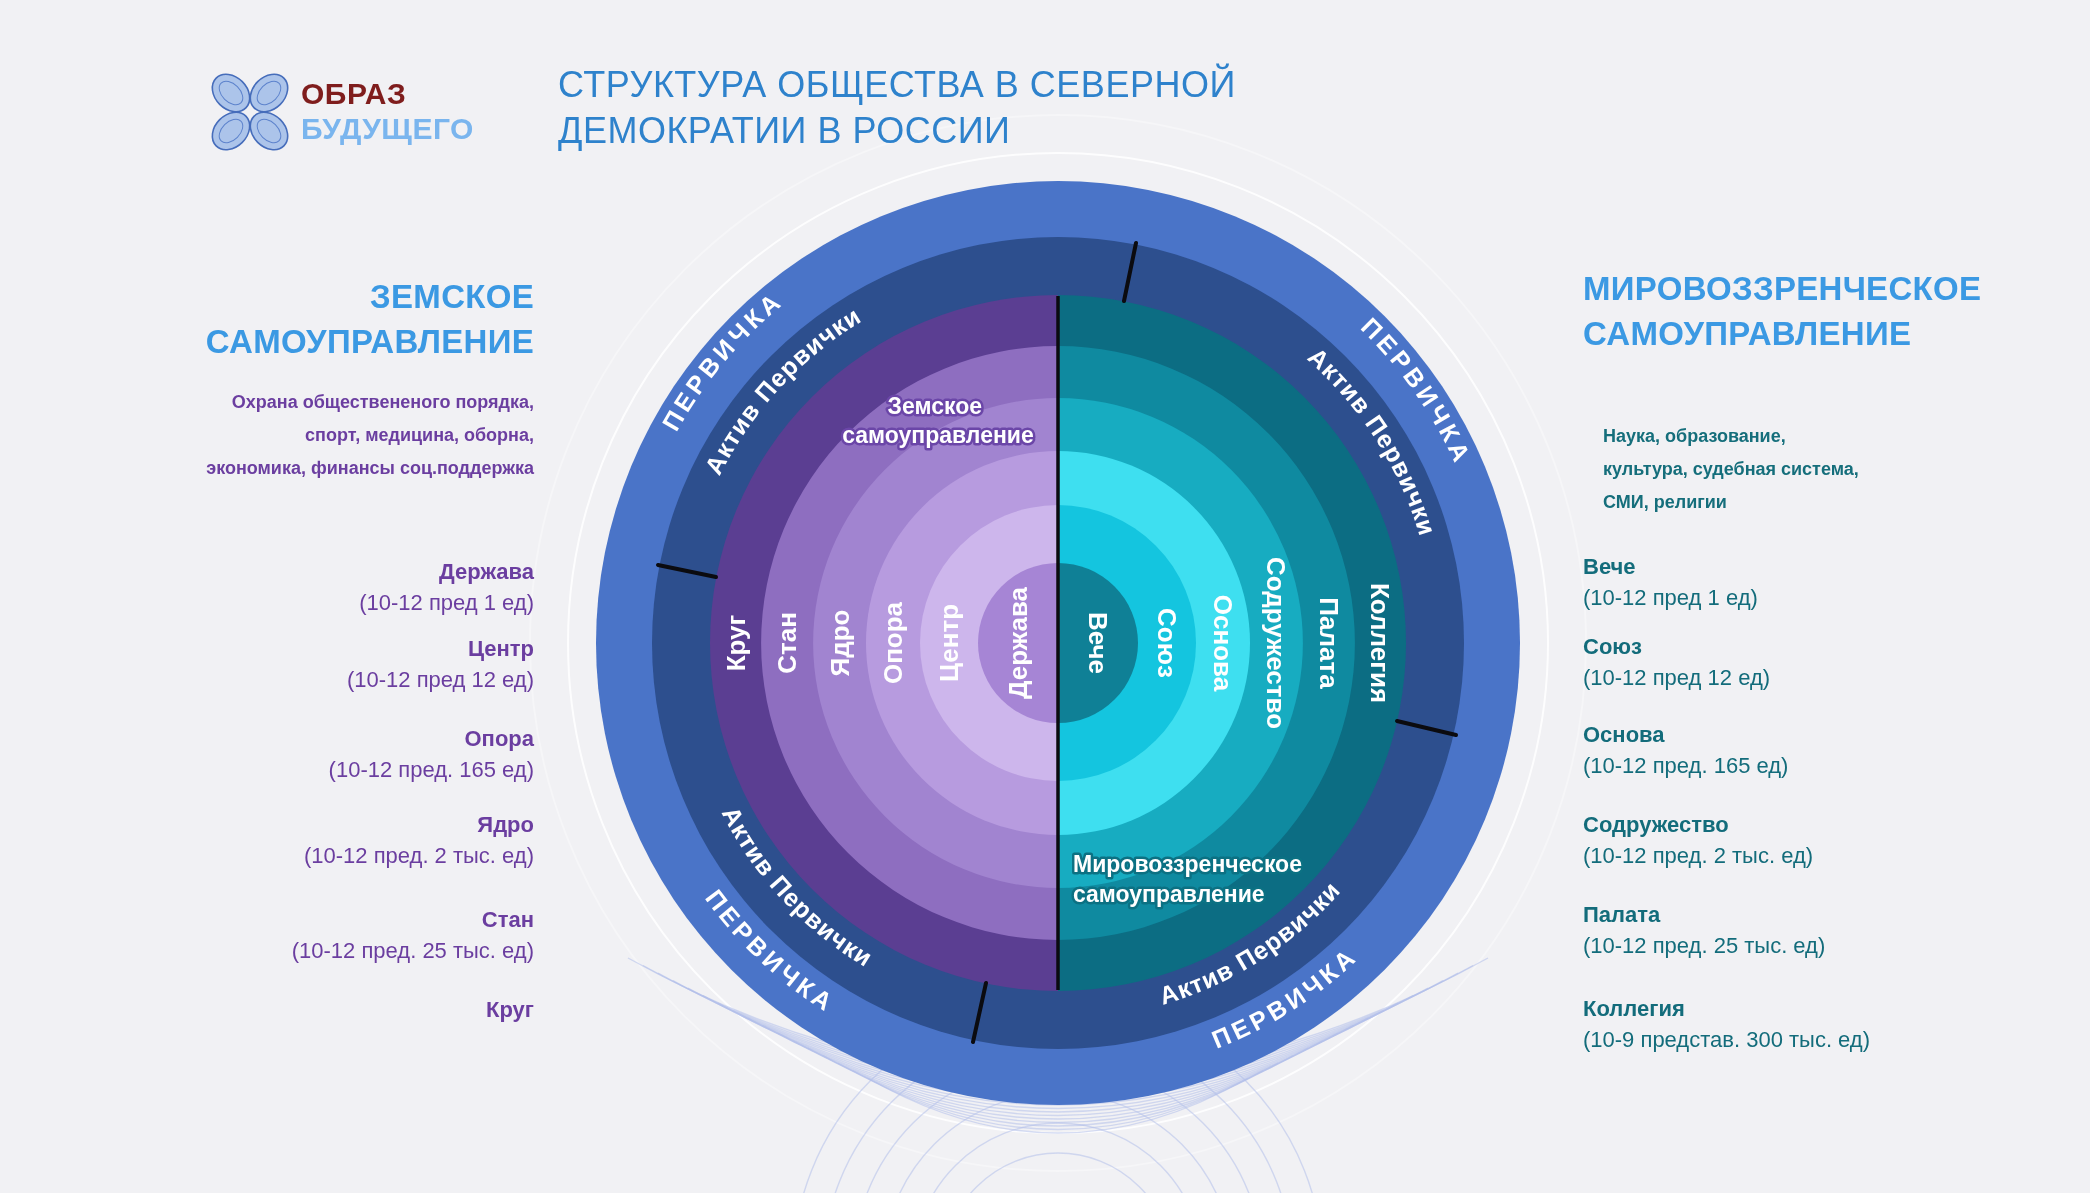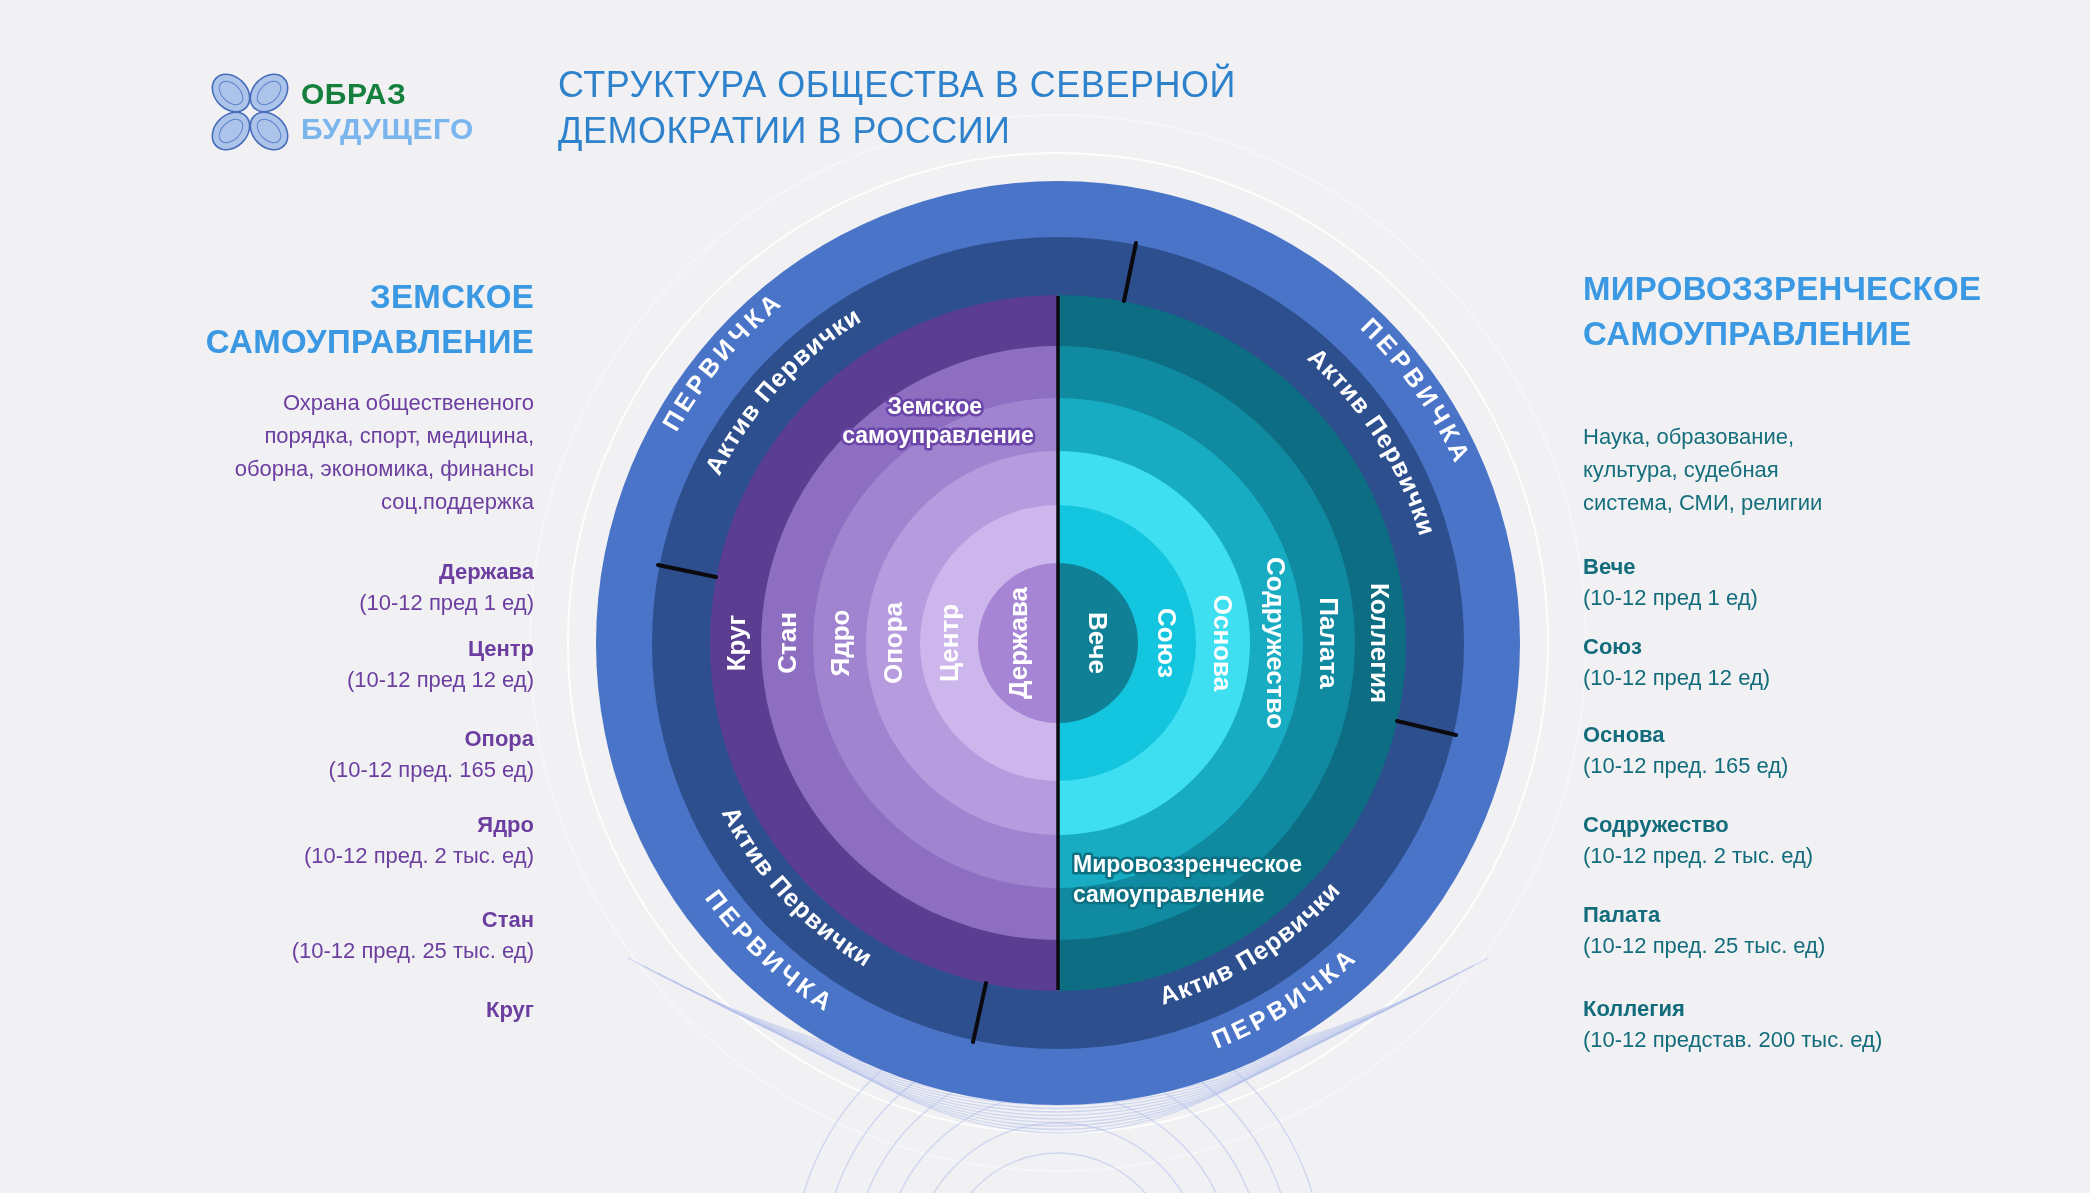--- a/index.html
+++ b/index.html
@@ -3,38 +3,38 @@
 <meta charset="utf-8">
 <style>
   html,body{margin:0;padding:0;}
   body{
     width:2090px;height:1193px;position:relative;overflow:hidden;
     background:#F1F1F4;
     font-family:"Liberation Sans", sans-serif;
   }
   
   .logo-text{position:absolute;left:301px;top:76px;line-height:35px;font-weight:700;font-size:30px;letter-spacing:.5px;}
-  .logo-line1{color:#15803d;}
+  .logo-line1{color:#7f1d1d;}
   .logo-line2{color:#7AB5EE;}
   .page-title{
     position:absolute;left:558px;top:62px;
     color:#2E82CC;font-weight:400;font-size:36px;line-height:46px;letter-spacing:.5px;
   }
   
   .panel{position:absolute;top:0;height:100%;}
   .panel-left{left:158px;width:376px;text-align:right;}
   .panel-right{left:1583px;width:440px;text-align:left;}
   .panel-heading{
     position:absolute;width:100%;
     color:#3B99E3;font-weight:700;font-size:33px;line-height:45px;letter-spacing:.3px;
   }
   .panel-left .panel-heading{top:274px;right:0;}
   .panel-right .panel-heading{top:266px;left:0;}
   .panel-desc{
-    position:absolute;font-weight:400;font-size:22px;line-height:33px;
+    position:absolute;font-weight:700;font-size:18px;line-height:33px;margin-left:20px;
   }
   .panel-left .panel-desc{top:386px;right:0;width:330px;color:#6B3EA0;}
   .panel-right .panel-desc{top:420px;left:0;width:270px;color:#156E7B;}
   .item{position:absolute;line-height:31px;font-size:22px;}
   .panel-left .item{right:0;width:376px;color:#6B3EA0;}
   .panel-right .item{left:0;width:330px;color:#136C7B;}
   .item-name{font-weight:700;}
   .item-detail{font-weight:400;}
   
   #diagram-svg{position:absolute;left:0;top:0;}
@@ -245,15 +245,15 @@
   <div class="item" style="top:809px">
     <div class="item-name">Содружество</div>
     <div class="item-detail">(10-12 пред. 2 тыс. ед)</div>
   </div>
   <div class="item" style="top:899px">
     <div class="item-name">Палата</div>
     <div class="item-detail">(10-12 пред. 25 тыс. ед)</div>
   </div>
   <div class="item" style="top:993px">
     <div class="item-name">Коллегия</div>
-    <div class="item-detail">(10-12 представ. 200 тыс. ед)</div>
+    <div class="item-detail">(10-9 представ. 300 тыс. ед)</div>
   </div>
 </div>
 
 </body></html>

